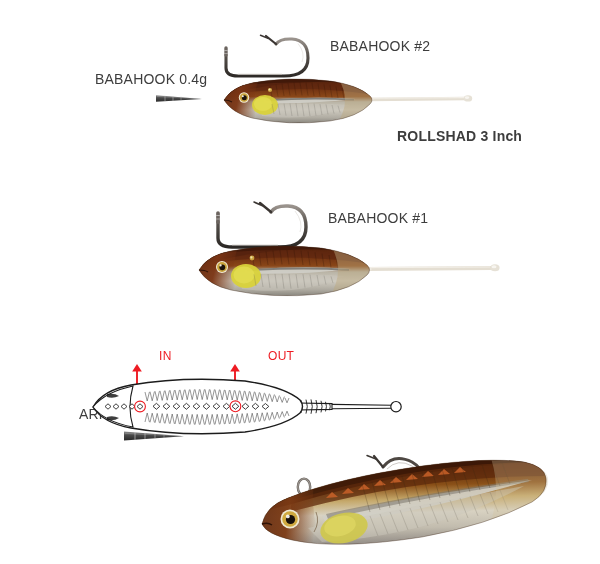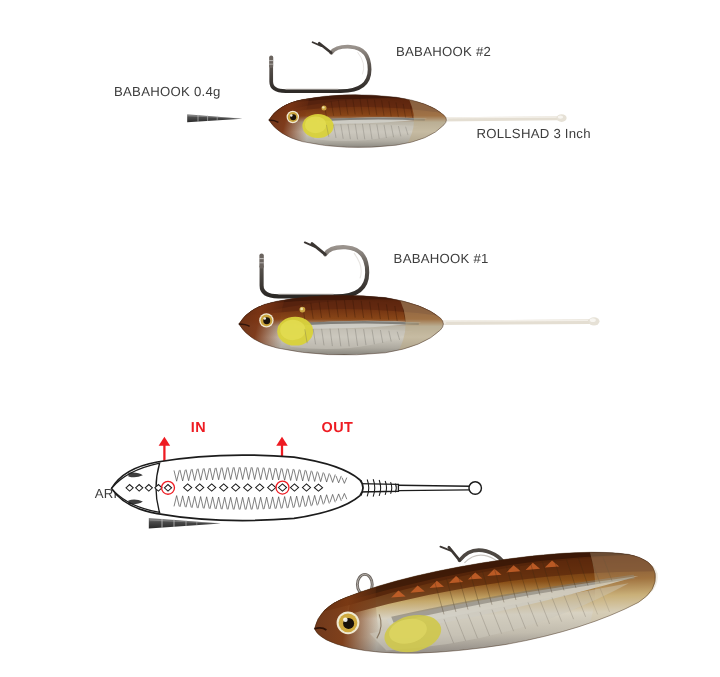--- a/index.html
+++ b/index.html
@@ -11,29 +11,29 @@
     width: 600px; height: 564px;
     position: relative;
     overflow: hidden;
     font-family: "Liberation Sans", sans-serif;
     color: #3a3a3a;
   }
   .stage { position: absolute; inset: 0; }
   .abs { position: absolute; }
 
   .label {
-    font-size: 11px;
+    font-size: 14px;
     letter-spacing: 0.2px;
     color: #3d3d3d;
     white-space: nowrap;
     font-weight: 400;
   }
   .label-red {
     font-size: 12px;
-    font-weight: bold;
+    font-weight: normal;
     color: #ee1b22;
     white-space: nowrap;
     letter-spacing: 0.3px;
     padding-left: 30px;
   }
   svg { display: block; overflow: visible; }
 </style>
 </head>
 <body>
 
@@ -183,21 +183,21 @@
 
         <circle cx="26" cy="25.5" r="5.2" fill="#f0ead4"></circle>
         <circle cx="26" cy="25.5" r="4.2" fill="#c9a33b"></circle>
         <circle cx="26.3" cy="25.8" r="2.5" fill="#1a120a"></circle>
         <circle cx="24.8" cy="24.2" r="1.0" fill="#ffffff" opacity="0.9"></circle>
 
         <circle cx="52" cy="18" r="2.1" fill="#c9a23f"></circle>
         <circle cx="51.5" cy="17.5" r="1.0" fill="#efe0a8"></circle>
       </svg>
     </div>
-    <div class="abs label" style="left:397px;top:106px;">ROLLSHAD 3 Inch</div>
+    <div class="abs label" style="left:397px;top:128px;font-weight:bold;">ROLLSHAD 3 Inch</div>
   </div>
 
   <div class="abs" style="left:0;top:178px;width:600px;height:150px;text-decoration:underline;">
 
     <div class="abs" style="left:206px;top:14px;">
       <svg width="120" height="62" viewBox="0 0 120 62">
         <defs>
           <linearGradient id="hk2" x1="0" y1="0" x2="0" y2="1">
             <stop offset="0%" stop-color="#9a938d"></stop>
             <stop offset="45%" stop-color="#55504b"></stop>

